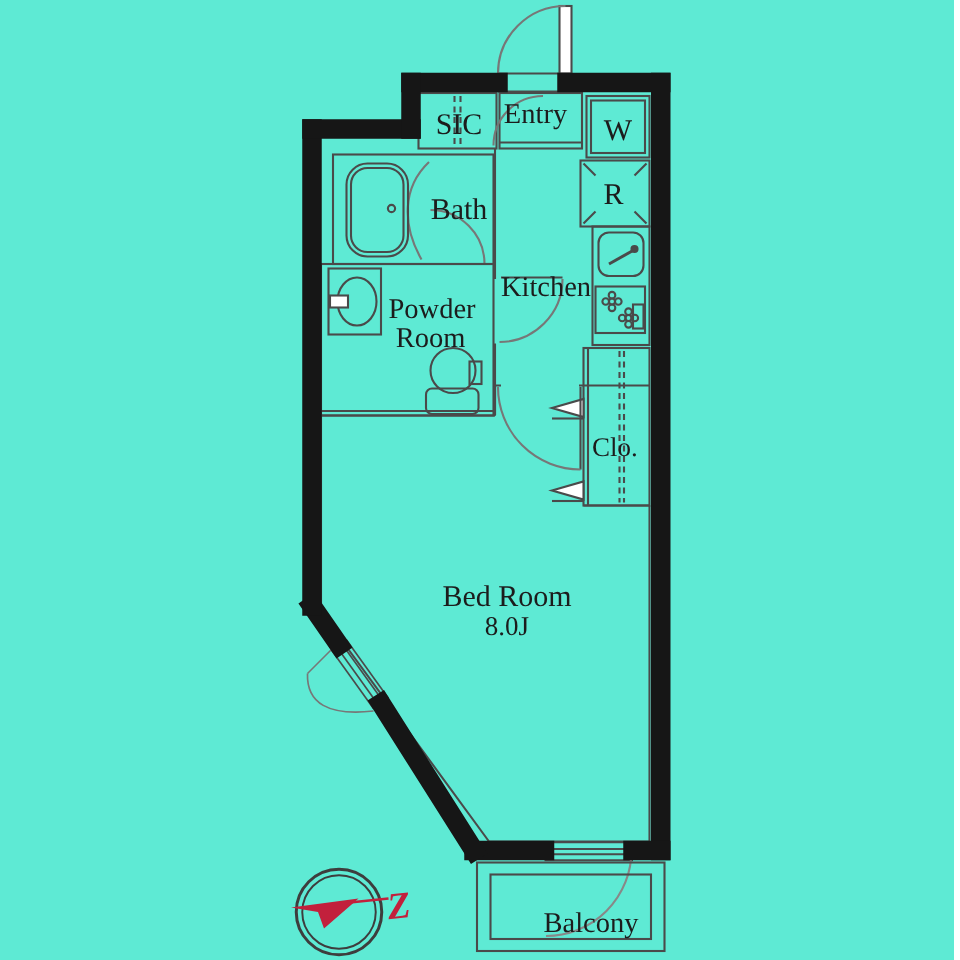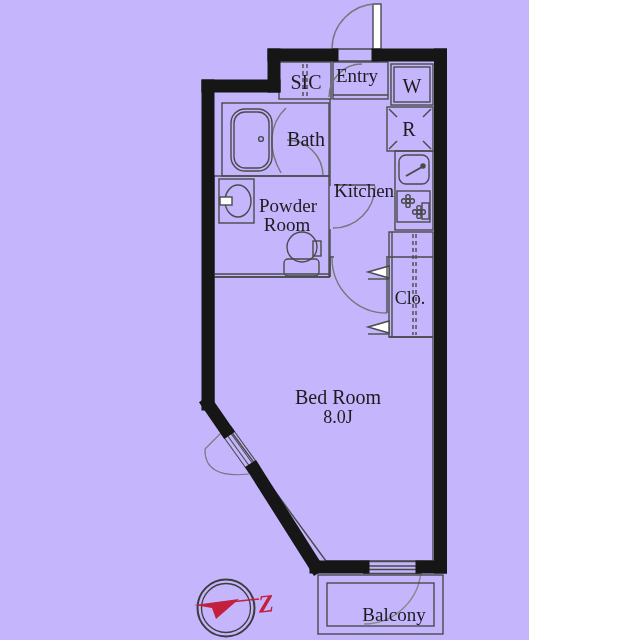--- a/index.html
+++ b/index.html
@@ -1,16 +1,16 @@
 <!DOCTYPE html>
 <html><head>
 <meta charset="utf-8">
 <style>
   html,body{margin:0;padding:0;background:#ffffff;}
-  #stage{position:relative;width:529px;height:640px;background:#c4b5fd;overflow:hidden;}
+  #stage{position:relative;width:636px;height:640px;background:#5eead4;overflow:hidden;}
   svg{display:block;}
   .lbl{font-family:"Liberation Serif","DejaVu Serif",serif;fill:#1c1c1c;}
   .north{font-family:"Liberation Serif","DejaVu Serif",serif;font-style:italic;font-weight:bold;}
 </style>
 </head>
 <body>
 
 <div id="stage">
 <svg width="640" height="640" viewBox="0 0 640 640" xmlns="http://www.w3.org/2000/svg">
 

